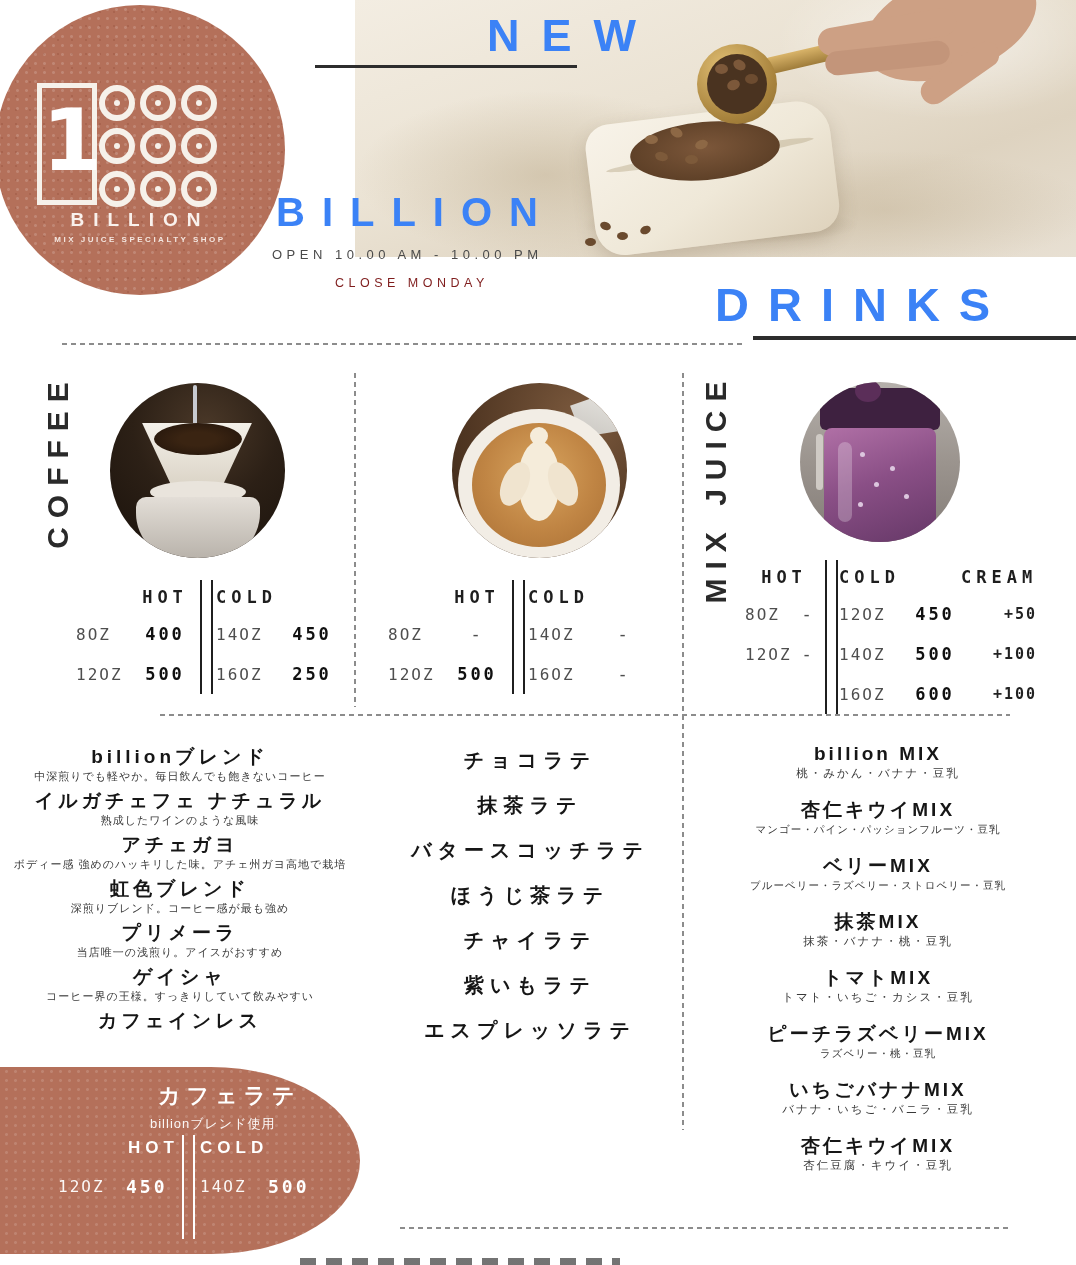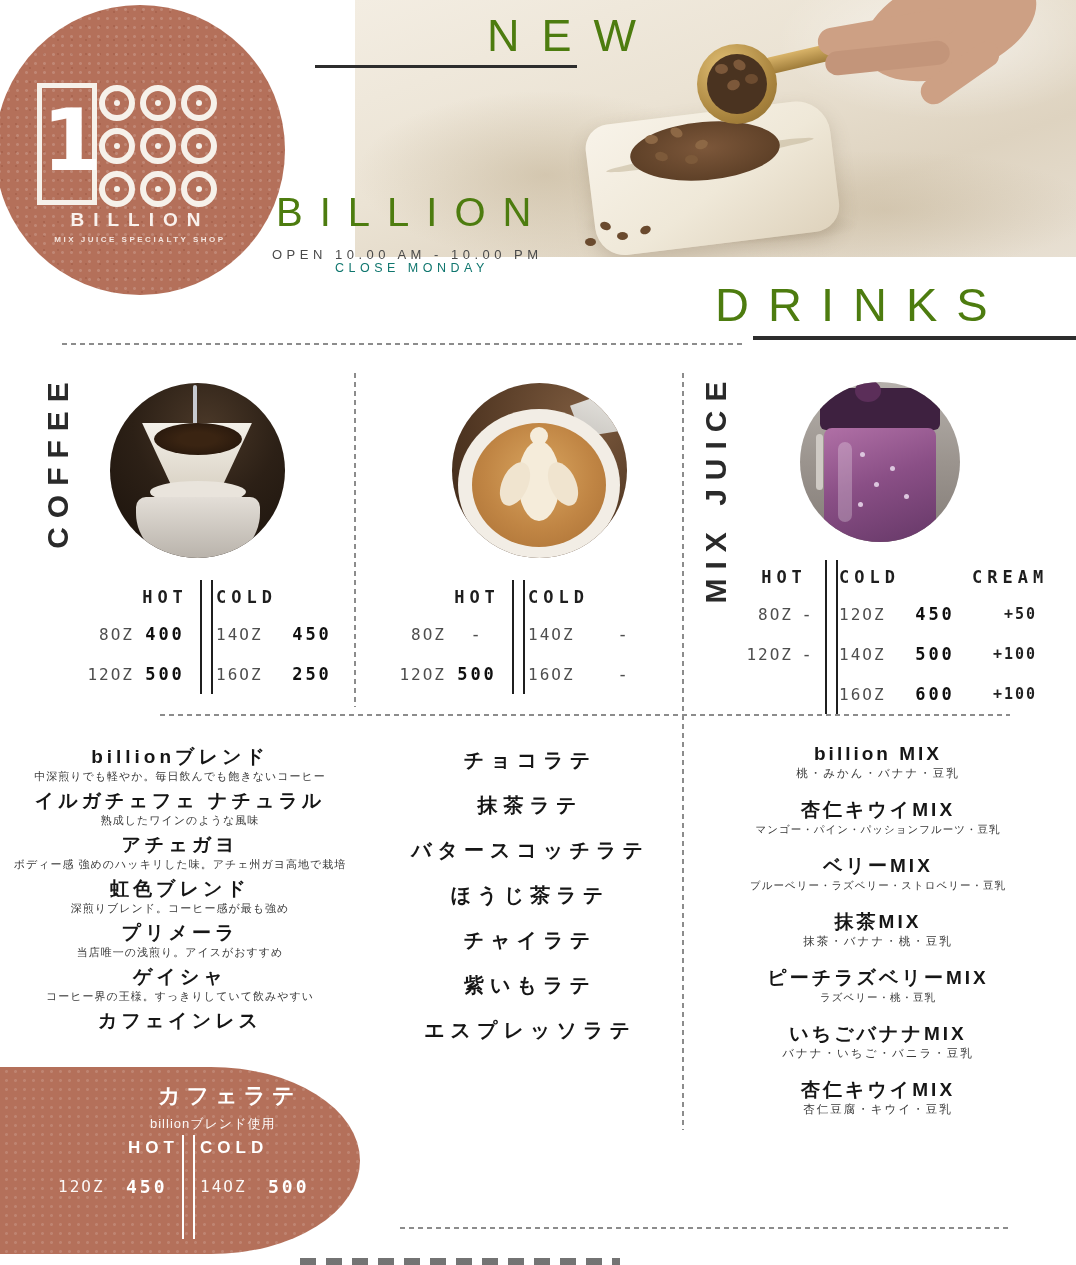--- a/index.html
+++ b/index.html
@@ -4,42 +4,42 @@
 <style>
   html,body{margin:0;padding:0;background:#ffffff;}
   .canvas{position:relative;width:1076px;height:1265px;background:#fff;overflow:hidden;
           font-family:"Liberation Sans","DejaVu Sans",sans-serif;color:#2d2d2d;}
   .abs{position:absolute;}
   
   .h-dash{position:absolute;height:2px;background-image:repeating-linear-gradient(90deg,#8c8c8c 0 5px,transparent 5px 9px);}
   .v-dash{position:absolute;width:2px;background-image:repeating-linear-gradient(180deg,#8c8c8c 0 5px,transparent 5px 9px);}
   .solid-line{position:absolute;background:#2d2d2d;}
   
-  .big-head{position:absolute;font-weight:400;color:#4d7c0f;white-space:nowrap;}
+  .big-head{position:absolute;font-weight:700;color:#3b82f6;white-space:nowrap;}
   .v-label{position:absolute;transform:rotate(-90deg);font-size:30px;font-weight:600;letter-spacing:9px;color:#2a2a2a;white-space:nowrap;text-align:center;}
   
   .logo{position:absolute;left:-5px;top:5px;width:290px;height:290px;border-radius:50%;background:#b4705a;overflow:hidden;
         background-image:radial-gradient(rgba(255,255,255,.16) 1.2px,transparent 1.7px),radial-gradient(rgba(140,70,50,.28) 1px,transparent 1.5px);
         background-size:9px 9px,14px 14px;}
   .one-box{position:absolute;left:42px;top:78px;width:50px;height:112px;border:5px solid #f6f1ea;color:#fff;
            font-size:86px;font-weight:700;text-align:center;line-height:104px;font-family:"DejaVu Sans",sans-serif;}
   .rings{position:absolute;left:104px;top:80px;width:118px;display:grid;grid-template-columns:repeat(3,34px);grid-gap:7px;}
   .ring{width:24px;height:24px;border:6px solid #f6f1ea;border-radius:50%;position:relative;}
   .ring::after{content:"";position:absolute;left:9px;top:9px;width:6px;height:6px;border-radius:50%;background:#f6f1ea;}
   .logo-name{position:absolute;top:204px;left:0;width:290px;text-align:center;font-size:19px;font-weight:700;letter-spacing:9px;color:rgba(255,252,248,.92);}
   .logo-tag{position:absolute;top:230px;left:0;width:290px;text-align:center;font-size:8px;font-weight:700;letter-spacing:2.5px;color:rgba(255,252,248,.85);}
   
   .top-photo{position:absolute;left:355px;top:0;width:721px;height:257px;overflow:hidden;
              background:linear-gradient(160deg,#f3ede2 0%,#ebe3d4 40%,#ded3c0 72%,#e8e0d3 100%);}
   
   .ptable{position:absolute;display:grid;font-family:"DejaVu Sans Mono","Liberation Mono",monospace;}
   .t12{grid-template-columns:58px 62px 20px 66px 60px;grid-template-rows:34px 40px 40px;}
   .t3{grid-template-columns:48px 30px 16px 70px 52px 76px;grid-template-rows:34px 40px 40px 40px;}
   .hd{font-size:17px;font-weight:700;letter-spacing:5px;color:#1e1e1e;align-self:center;white-space:nowrap;}
-  .sz{font-size:16px;font-weight:500;letter-spacing:2px;color:#4e4e4e;align-self:center;text-align:right;white-space:nowrap;}
+  .sz{font-size:16px;font-weight:500;letter-spacing:2px;color:#4e4e4e;align-self:center;text-align:left;white-space:nowrap;}
   .szl{font-size:16px;font-weight:500;letter-spacing:2px;color:#4e4e4e;align-self:center;text-align:left;white-space:nowrap;}
   .pr{font-size:17px;font-weight:700;letter-spacing:3px;color:#101010;align-self:center;text-align:center;white-space:nowrap;}
   .mut{color:#4e4e4e;font-weight:500;}
   .crm{font-size:15px;font-weight:600;letter-spacing:2px;color:#222;align-self:center;text-align:right;white-space:nowrap;}
   .dbl{justify-self:center;width:9px;border-left:2px solid #1f1f1f;border-right:2px solid #1f1f1f;}
   
   .cphoto{position:absolute;border-radius:50%;overflow:hidden;}
   
   .list{position:absolute;text-align:center;}
   .li-name{font-size:19px;font-weight:700;letter-spacing:4px;color:#161616;line-height:24px;white-space:nowrap;}
@@ -110,21 +110,21 @@
     </div>
     <div class="logo-name">BILLION</div>
     <div class="logo-tag">MIX JUICE SPECIALTY SHOP</div>
   </div>
 
   <div class="big-head" style="left:487px;top:10px;font-size:45px;letter-spacing:22px;">NEW</div>
   <div class="solid-line" style="left:315px;top:65px;width:262px;height:3px;"></div>
 
   <div class="big-head" style="left:276px;top:190px;font-size:40px;letter-spacing:17px;">BILLION</div>
   <div class="abs" style="left:272px;top:247px;font-size:13px;letter-spacing:4.5px;color:#4a4a4a;white-space:nowrap;">OPEN 10.00 AM - 10.00 PM</div>
-  <div class="abs" style="left:335px;top:261px;font-size:12.5px;letter-spacing:4.5px;color:#0f766e;white-space:nowrap;">CLOSE MONDAY</div>
+  <div class="abs" style="left:335px;top:276px;font-size:12.5px;letter-spacing:4.5px;color:#7f1d1d;white-space:nowrap;">CLOSE MONDAY</div>
 
   <div class="big-head" style="left:715px;top:277px;font-size:47px;letter-spacing:19px;">DRINKS</div>
   <div class="solid-line" style="left:753px;top:336px;width:323px;height:4px;"></div>
 
   <div class="h-dash" style="left:62px;top:343px;width:682px;"></div>
   <div class="v-dash" style="left:354px;top:373px;height:334px;"></div>
   <div class="v-dash" style="left:682px;top:373px;height:757px;"></div>
   <div class="h-dash" style="left:160px;top:714px;width:850px;"></div>
   <div class="h-dash" style="left:400px;top:1227px;width:612px;"></div>
 
@@ -189,21 +189,21 @@
     <div class="pr mut" style="grid-area:2/5;">-</div>
     <div class="sz" style="grid-area:3/1;">12OZ</div>
     <div class="pr" style="grid-area:3/2;">500</div>
     <div class="szl" style="grid-area:3/4;">16OZ</div>
     <div class="pr mut" style="grid-area:3/5;">-</div>
   </div>
 
   <div class="ptable t3" style="left:745px;top:560px;">
     <div class="hd" style="grid-area:1/1/2/3;text-align:center;">HOT</div>
     <div class="hd" style="grid-area:1/4/2/6;">COLD</div>
-    <div class="hd" style="grid-area:1/6;text-align:right;margin-left:11px;">CREAM</div>
+    <div class="hd" style="grid-area:1/6;text-align:right;">CREAM</div>
     <div class="dbl" style="grid-area:1/3/5/4;"></div>
     <div class="sz" style="grid-area:2/1;">8OZ</div>
     <div class="pr mut" style="grid-area:2/2;">-</div>
     <div class="szl" style="grid-area:2/4;">12OZ</div>
     <div class="pr" style="grid-area:2/5;">450</div>
     <div class="crm" style="grid-area:2/6;">+50</div>
     <div class="sz" style="grid-area:3/1;">12OZ</div>
     <div class="pr mut" style="grid-area:3/2;">-</div>
     <div class="szl" style="grid-area:3/4;">14OZ</div>
     <div class="pr" style="grid-area:3/5;">500</div>
@@ -264,20 +264,24 @@
     </div>
     <div>
       <div class="li-name">ベリーMIX</div>
       <div class="li-desc cond">ブルーベリー・ラズベリー・ストロベリー・豆乳</div>
     </div>
     <div>
       <div class="li-name">抹茶MIX</div>
       <div class="li-desc">抹茶・バナナ・桃・豆乳</div>
     </div>
     <div>
+      <div class="li-name">トマトMIX</div>
+      <div class="li-desc">トマト・いちご・カシス・豆乳</div>
+    </div>
+    <div>
       <div class="li-name">ピーチラズベリーMIX</div>
       <div class="li-desc cond">ラズベリー・桃・豆乳</div>
     </div>
     <div>
       <div class="li-name">いちごバナナMIX</div>
       <div class="li-desc">バナナ・いちご・バニラ・豆乳</div>
     </div>
     <div>
       <div class="li-name">杏仁キウイMIX</div>
       <div class="li-desc">杏仁豆腐・キウイ・豆乳</div>

